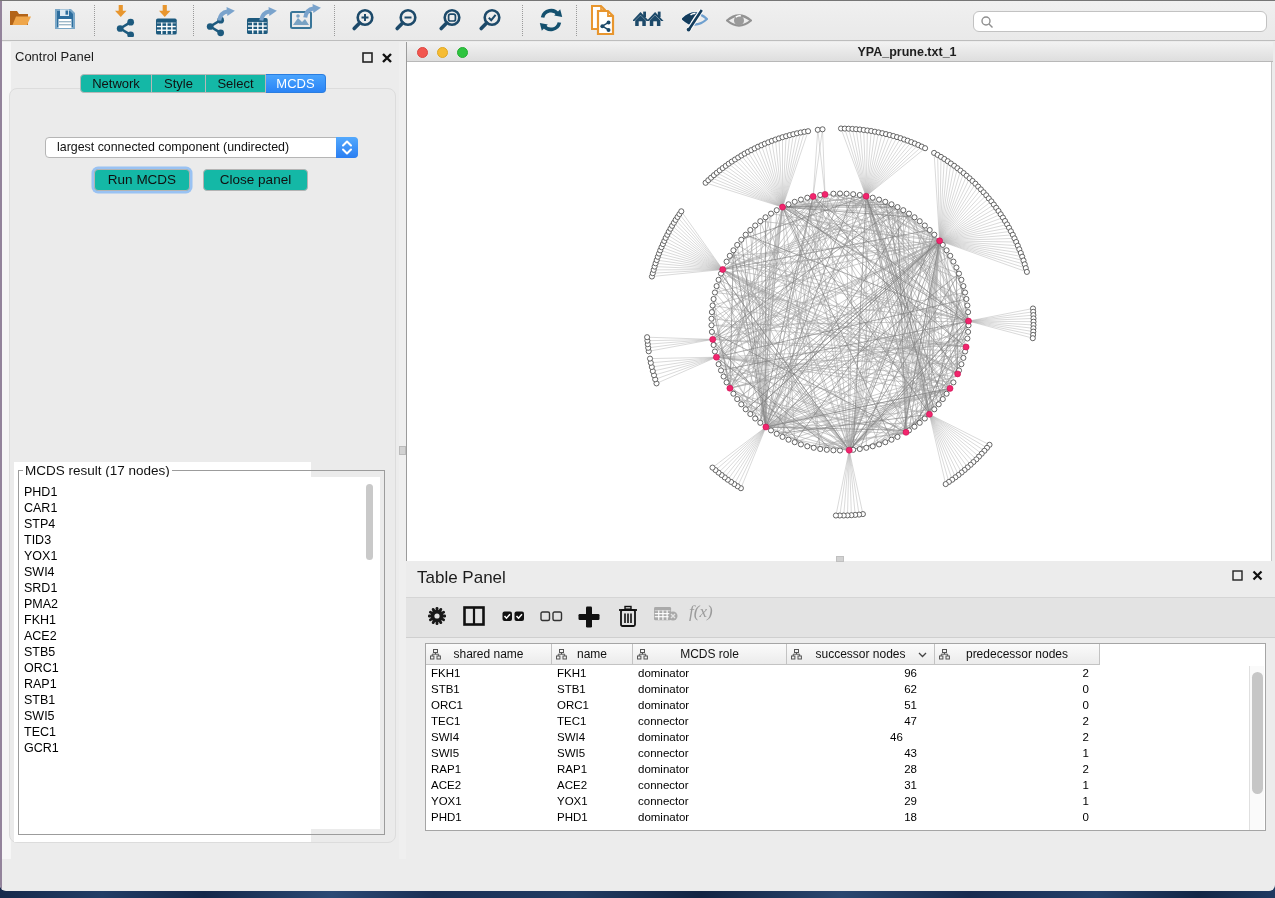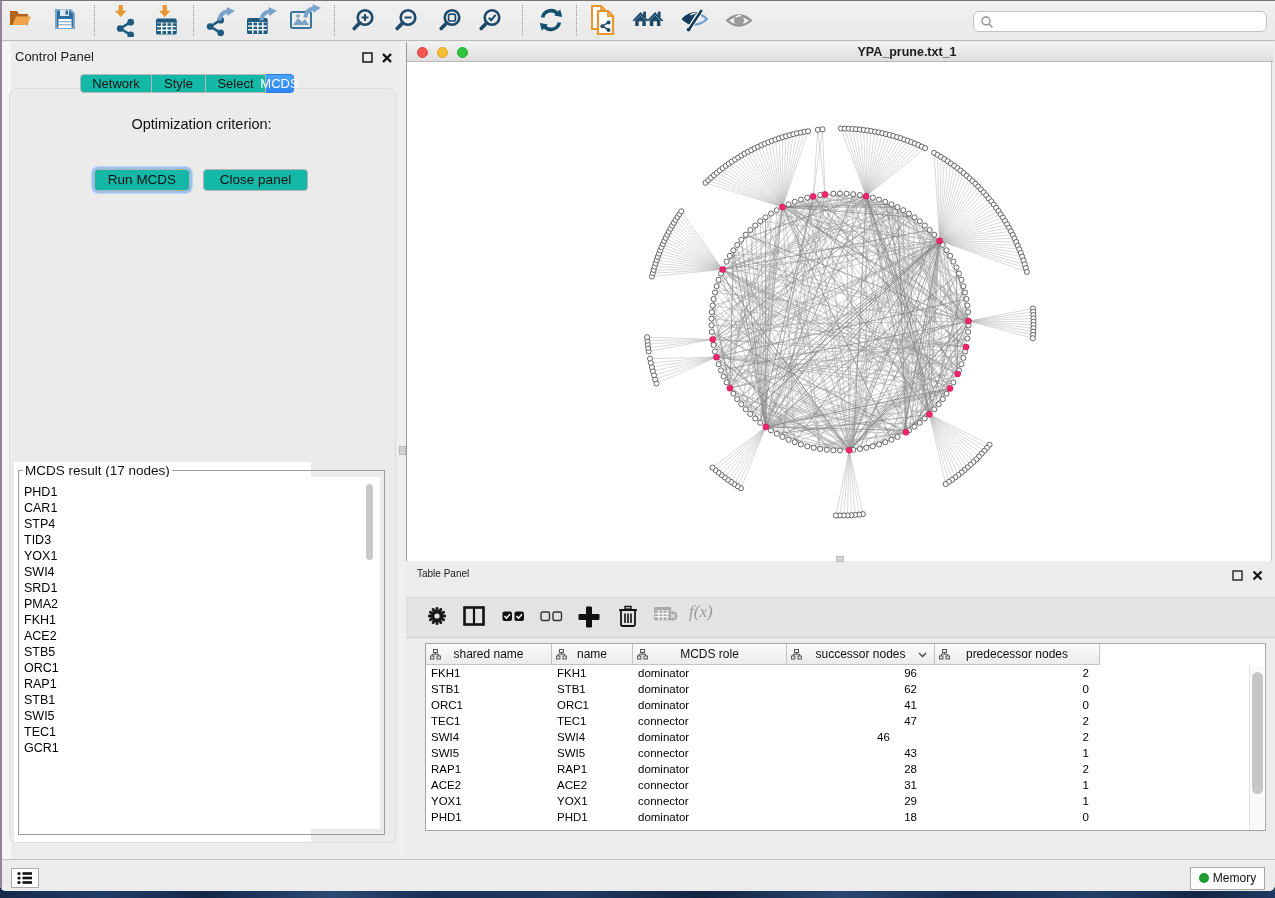--- a/index.html
+++ b/index.html
@@ -67,21 +67,21 @@
 
 
 #hsplit { position:absolute; left:836px; top:556px; width:8px; height:6px; background:#d2d2d2; border:1px solid #c0c0c0; z-index:5; }
 
 #vsplit { position:absolute; left:399px; top:42px; width:7px; height:817px; background:#efefef; }
 #vsplit .grab { position:absolute; left:0px; top:404px; width:7px; height:9px;
   background:#d2d2d2; border:1px solid #bbb; }
 
 
 #tablepanel { position:absolute; left:406px; top:561px; width:869px; height:298px; background:#ececec; }
-#tp-title { position:absolute; left:11px; top:7px; font-size:10px; color:#1c1c1c; }
+#tp-title { position:absolute; left:11px; top:7px; font-size:17px; color:#1c1c1c; }
 #tp-toolbar { position:absolute; left:0px; top:36px; width:869px; height:41px;
   background:#e3e3e3; border-top:1px solid #d5d5d5; border-bottom:1px solid #cfcfcf; }
 #tbl { position:absolute; left:19px; top:82px; width:841px; height:188px; background:#fff;
   border:1px solid #a5a5a5; }
 #thead { position:absolute; left:0; top:0; height:21px; width:839px;
   font-size:12px; color:#111; }
 .th { position:absolute; top:0; height:21px; border-right:1px solid #c3c3c3;
   background:linear-gradient(#fbfbfb,#ebebeb); border-bottom:1px solid #c3c3c3;
   display:flex; align-items:center; justify-content:center; }
 .th .sit { position:absolute; left:4px; top:5px; }
@@ -285,23 +285,28 @@
   <svg class="winbtn" style="left:362px;top:52px" width="11" height="11">
       <rect x="1" y="1" width="9" height="9" fill="none" stroke="#222" stroke-width="1.6"></rect>
     </svg>
   <svg class="winbtn" style="left:381px;top:52px" width="12" height="12">
       <path d="M2 2 L10 10 M10 2 L2 10" stroke="#111" stroke-width="2.4"></path>
     </svg>
   <div id="cp-tabs">
     <div class="tab" style="width:72px">Network</div>
     <div class="tab" style="width:54px">Style</div>
     <div class="tab" style="width:60px">Select</div>
-    <div class="tab sel last" style="width:28px">MCDS</div>
+    <div class="tab sel last" style="width:60px">MCDS</div>
   </div>
-  <div id="optlabel">Optimization criterion:</div>
+  <div id="dropdown">largest connected component (undirected)
+    <div id="dd-step"><svg width="22" height="21" viewBox="0 0 22 21">
+          <path d="M7 8.5 L11 4.5 L15 8.5" fill="none" stroke="#fff" stroke-width="2" stroke-linecap="round" stroke-linejoin="round"></path>
+          <path d="M7 12.5 L11 16.5 L15 12.5" fill="none" stroke="#fff" stroke-width="2" stroke-linecap="round" stroke-linejoin="round"></path>
+        </svg></div>
+  </div>
   <div class="btn" id="btn-run">Run MCDS</div>
   <div class="btn" id="btn-close">Close panel</div>
   <div id="resultwrap">
     <div id="fieldset">
         <div id="fieldlabel">MCDS result (17 nodes)</div>
       <div id="mcdslist">PHD1<br>CAR1<br>STP4<br>TID3<br>YOX1<br>SWI4<br>SRD1<br>PMA2<br>FKH1<br>ACE2<br>STB5<br>ORC1<br>RAP1<br>STB1<br>SWI5<br>TEC1<br>GCR1</div>
       <div id="listscroll"></div>
     </div>
   </div>
 
@@ -738,35 +743,35 @@
           <span style="left:5px">STB1</span>
           <span style="left:131px">STB1</span>
           <span style="left:212px">dominator</span>
           <span style="left:464px;width:27px;text-align:right">62</span>
           <span style="left:628px;width:35px;text-align:right">0</span>
         </div>
         <div class="trow" style="top:54px">
           <span style="left:5px">ORC1</span>
           <span style="left:131px">ORC1</span>
           <span style="left:212px">dominator</span>
-          <span style="left:464px;width:27px;text-align:right">41</span>
+          <span style="left:464px;width:27px;text-align:right">51</span>
           <span style="left:628px;width:35px;text-align:right">0</span>
         </div>
         <div class="trow" style="top:70px">
           <span style="left:5px">TEC1</span>
           <span style="left:131px">TEC1</span>
           <span style="left:212px">connector</span>
           <span style="left:464px;width:27px;text-align:right">47</span>
           <span style="left:628px;width:35px;text-align:right">2</span>
         </div>
         <div class="trow" style="top:86px">
           <span style="left:5px">SWI4</span>
           <span style="left:131px">SWI4</span>
           <span style="left:212px">dominator</span>
-          <span style="left:444px;width:27px;text-align:center">46</span>
+          <span style="left:464px;width:27px;text-align:left">46</span>
           <span style="left:628px;width:35px;text-align:right">2</span>
         </div>
         <div class="trow" style="top:102px">
           <span style="left:5px">SWI5</span>
           <span style="left:131px">SWI5</span>
           <span style="left:212px">connector</span>
           <span style="left:464px;width:27px;text-align:right">43</span>
           <span style="left:628px;width:35px;text-align:right">1</span>
         </div>
         <div class="trow" style="top:118px">
@@ -796,25 +801,14 @@
           <span style="left:212px">dominator</span>
           <span style="left:464px;width:27px;text-align:right">18</span>
           <span style="left:628px;width:35px;text-align:right">0</span>
         </div>
       <div id="tscroll">
           <div class="thumb"></div>
         </div>
     </div>
   </div>
 
-  <div id="statusbar">
-    <div id="listbtn"><svg width="26" height="18" viewBox="0 0 26 18">
-          <circle cx="7" cy="4.5" r="1.6" fill="#111"></circle>
-          <circle cx="7" cy="9" r="1.6" fill="#111"></circle>
-          <circle cx="7" cy="13.5" r="1.6" fill="#111"></circle>
-          <rect x="10.5" y="3.2" width="9.5" height="2.6" fill="#111"></rect>
-          <rect x="10.5" y="7.7" width="9.5" height="2.6" fill="#111"></rect>
-          <rect x="10.5" y="12.2" width="9.5" height="2.6" fill="#111"></rect>
-        </svg></div>
-    <div id="membtn"><span class="dot"></span>Memory</div>
-  </div>
   <div id="leftedge"></div>
 </div>
 
 </body></html>

